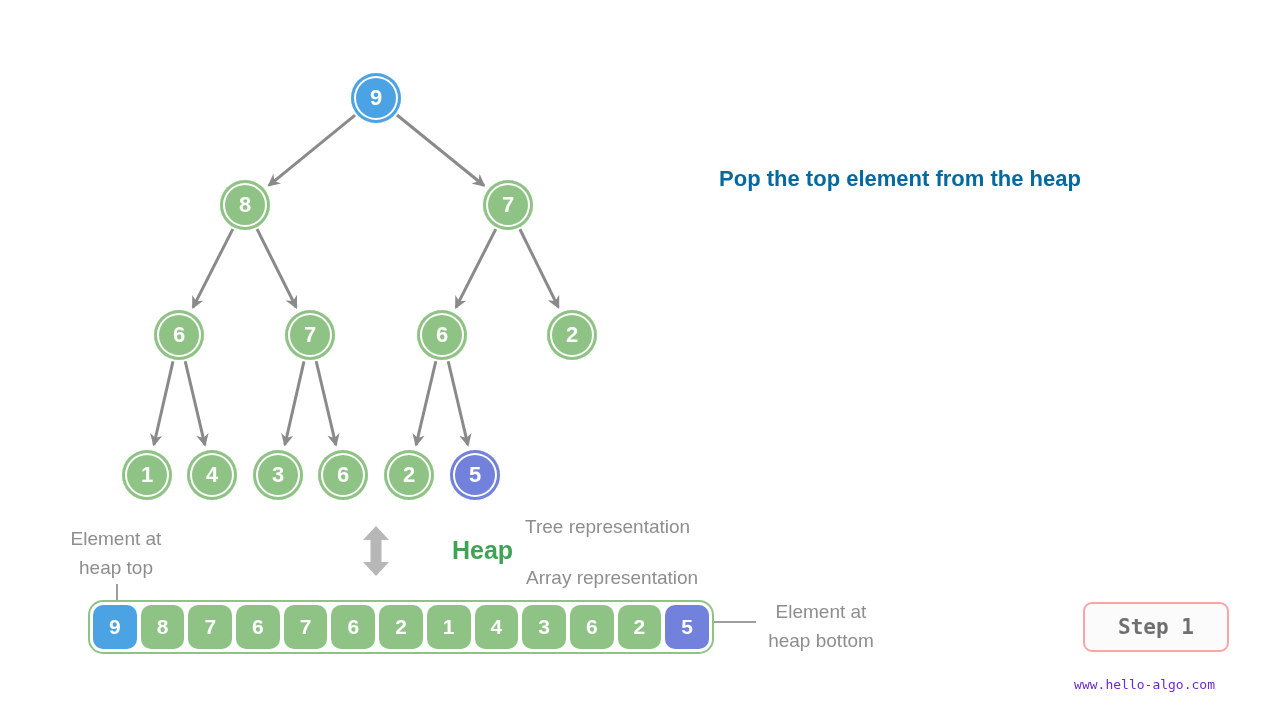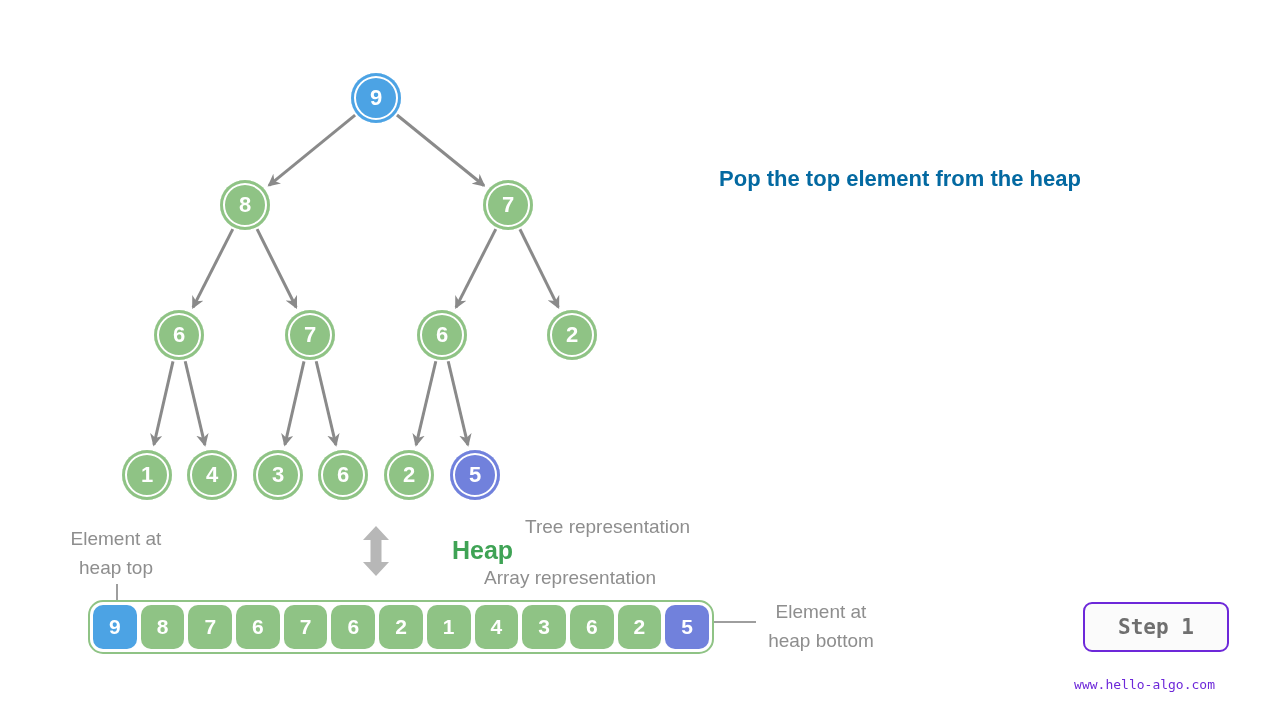--- a/index.html
+++ b/index.html
@@ -40,21 +40,21 @@
   
   .gray-label {
     position: absolute;
     color: #8e8e8e;
     font-size: 19px;
     line-height: 29px;
   }
   .label-heap-top   { left: 56px;  top: 524px; width: 120px; text-align: center; white-space: pre-line; }
   .label-heap-bottom{ left: 758px; top: 597px; width: 126px; text-align: center; white-space: pre-line; }
   .label-tree-rep   { left: 498px; top: 512px; margin-left: 27px; }
-  .label-array-rep  { left: 484px; top: 563px; }
+  .label-array-rep  { left: 526px; top: 563px; }
   .heap-word {
     position: absolute;
     left: 419px; top: 536px;
     color: #3fa355;
     font-size: 25px;
     font-weight: bold;
     margin-left: 33px;
   }
   #updown-arrow { position: absolute; left: 363px; top: 526px; }
 
@@ -92,21 +92,21 @@
     width: 42px; height: 2px;
     background: #9e9e9e;
   }
 
   
   .step-badge {
     position: absolute;
     left: 1083px; top: 602px;
     width: 146px; height: 50px;
     background: #fbfbfb;
-    border: 2px solid #6d28d9;
+    border: 2px solid #fca5a5;
     border-radius: 9px;
     display: flex; align-items: center; justify-content: center;
     font-family: "DejaVu Sans Mono", monospace;
     font-size: 21px;
     font-weight: bold;
     color: #6f6f6f;
   }
 
   
   .watermark {

